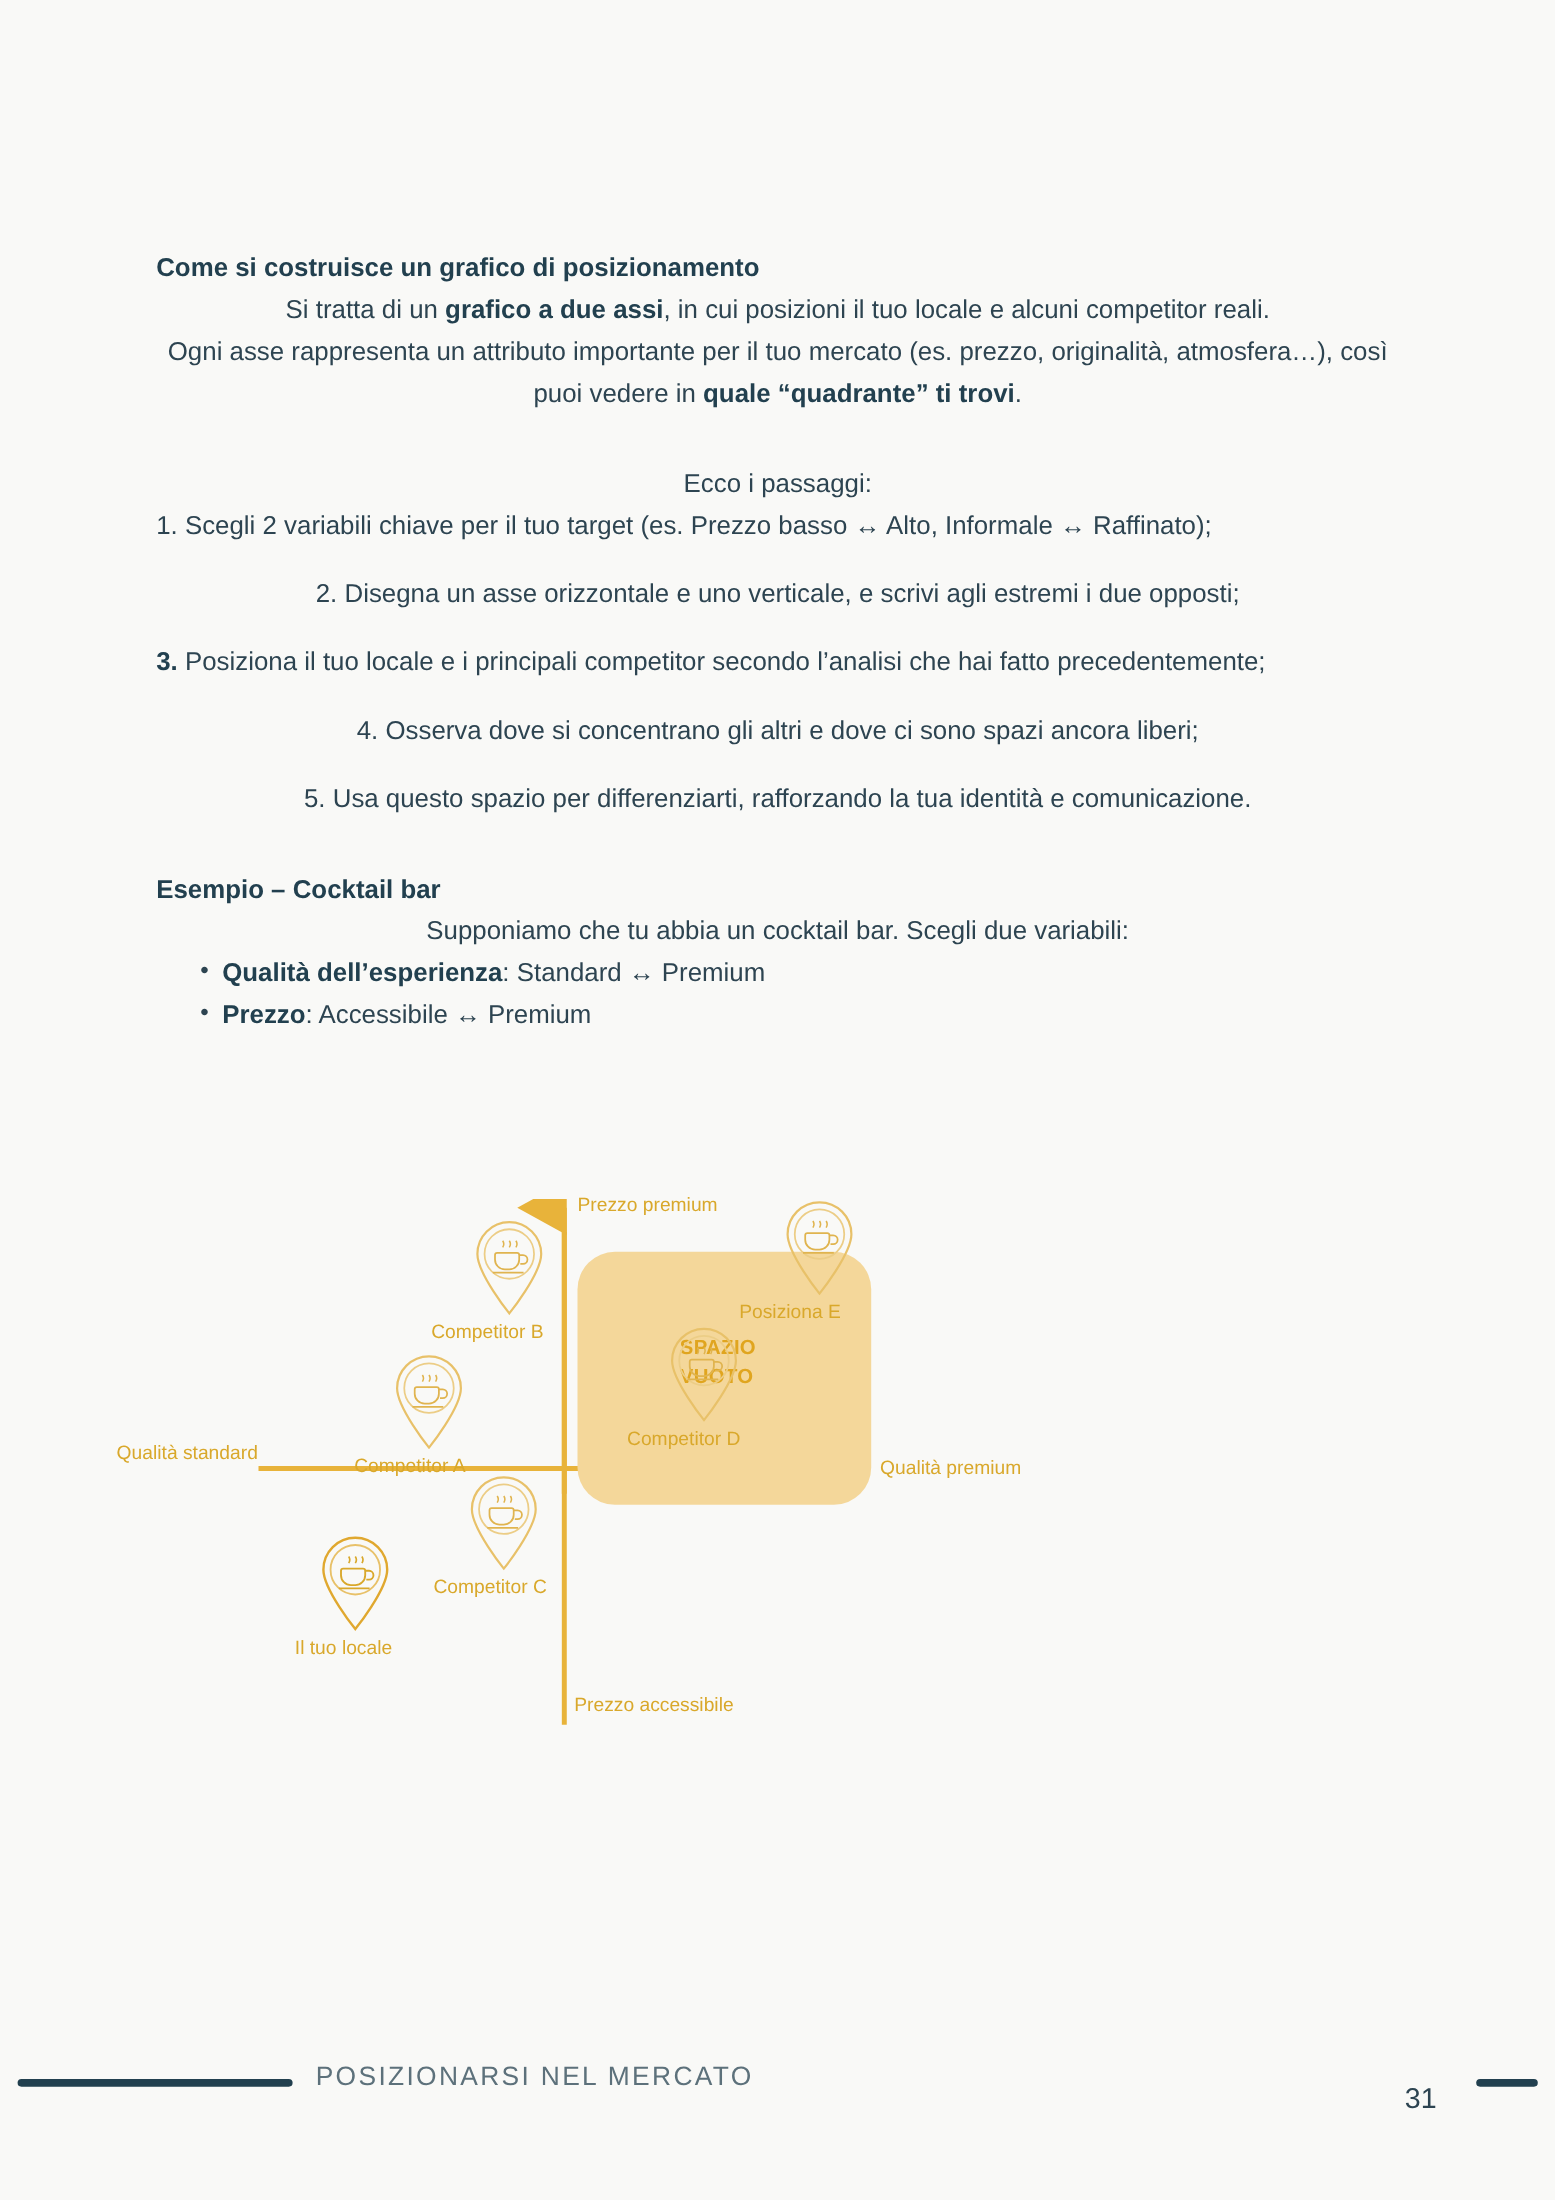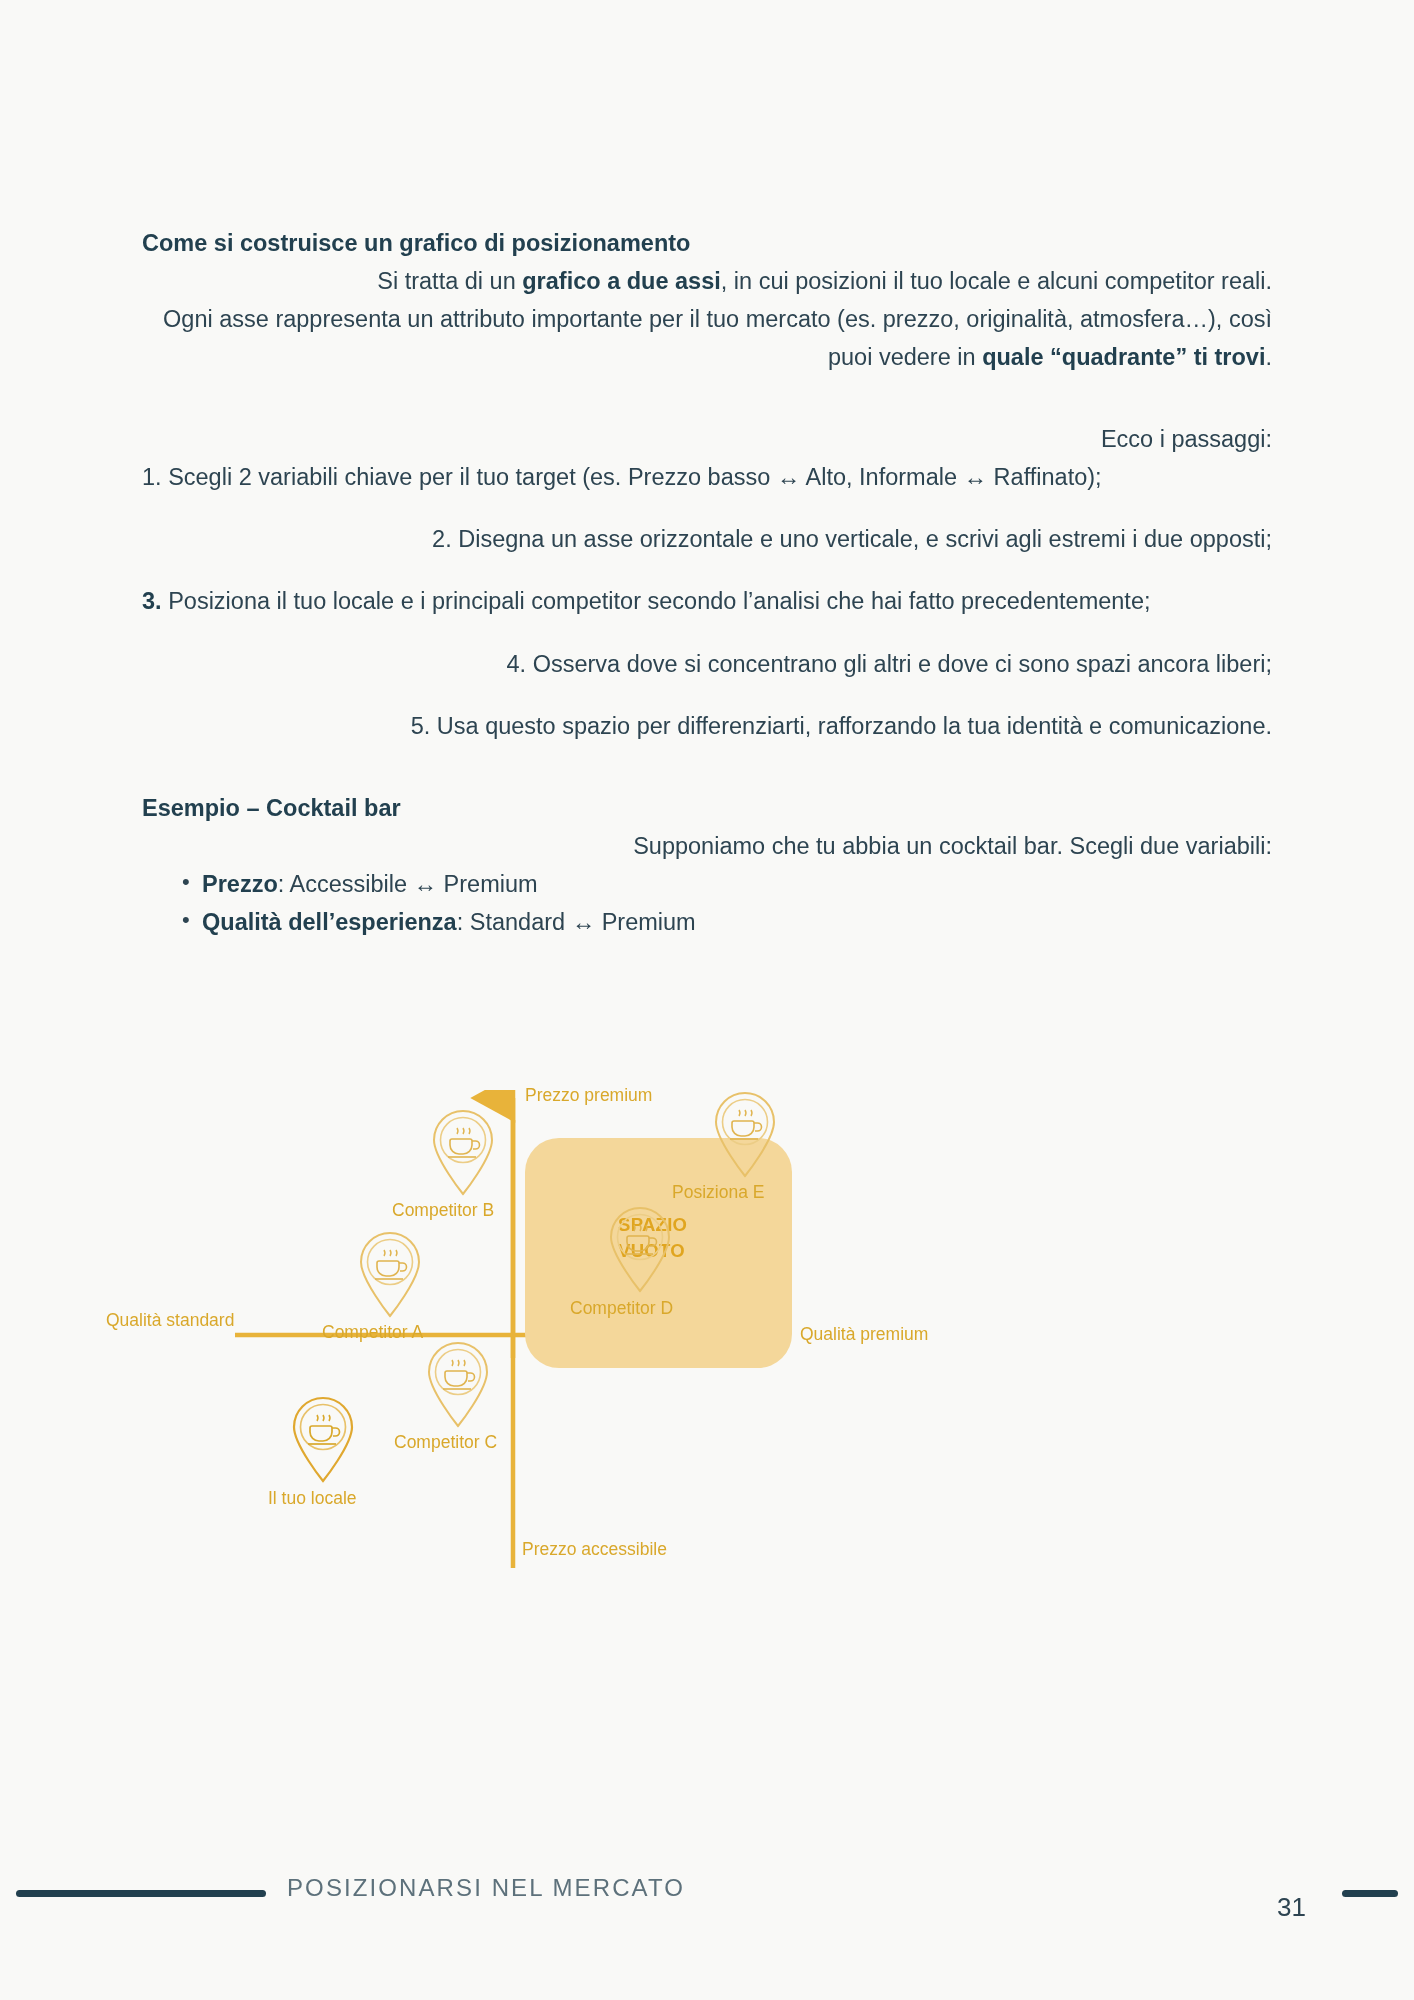--- a/index.html
+++ b/index.html
@@ -31,21 +31,21 @@
   }
 
   p.body-text {
     margin: 0 0 0 0;
     font-size: 23.5px;
     line-height: 1.62;
     color: #2d4451;
     text-align: justify;
     font-weight: 400;
   }
-  p.body-text.noj { text-align: right; }
+  p.body-text.noj { text-align: center; }
 
   .gap-24 { height: 24px; }
   .gap-44 { height: 44px; }
 
   strong, .b {
     font-weight: 700;
     color: #22404f;
   }
 
   h3.heading {
@@ -204,22 +204,22 @@
 
     <p class="body-text noj">5. Usa questo spazio per differenziarti, rafforzando la tua identità e comunicazione.</p>
 
     <div class="gap-44"></div>
 
     <h3 class="heading">Esempio – Cocktail bar</h3>
 
     <p class="body-text noj">Supponiamo che tu abbia un cocktail bar. Scegli due variabili:</p>
 
     <ul class="bullets">
+      <li><strong>Qualità dell’esperienza</strong><span>: Standard ↔ Premium</span></li>
       <li><strong>Prezzo</strong><span>: Accessibile ↔ Premium</span></li>
-      <li><strong>Qualità dell’esperienza</strong><span>: Standard ↔ Premium</span></li>
     </ul>
 
   </div>
 
   <div class="chart-wrap">
 
     <div class="empty-box" style="left:415px; top:48px; width:267px; height:230px;"></div>
     <div class="empty-box-text" style="left:508px; top:122px;">SPAZIO</div>
     <div class="empty-box-text" style="left:508px; top:148px;">VUOTO</div>
 

